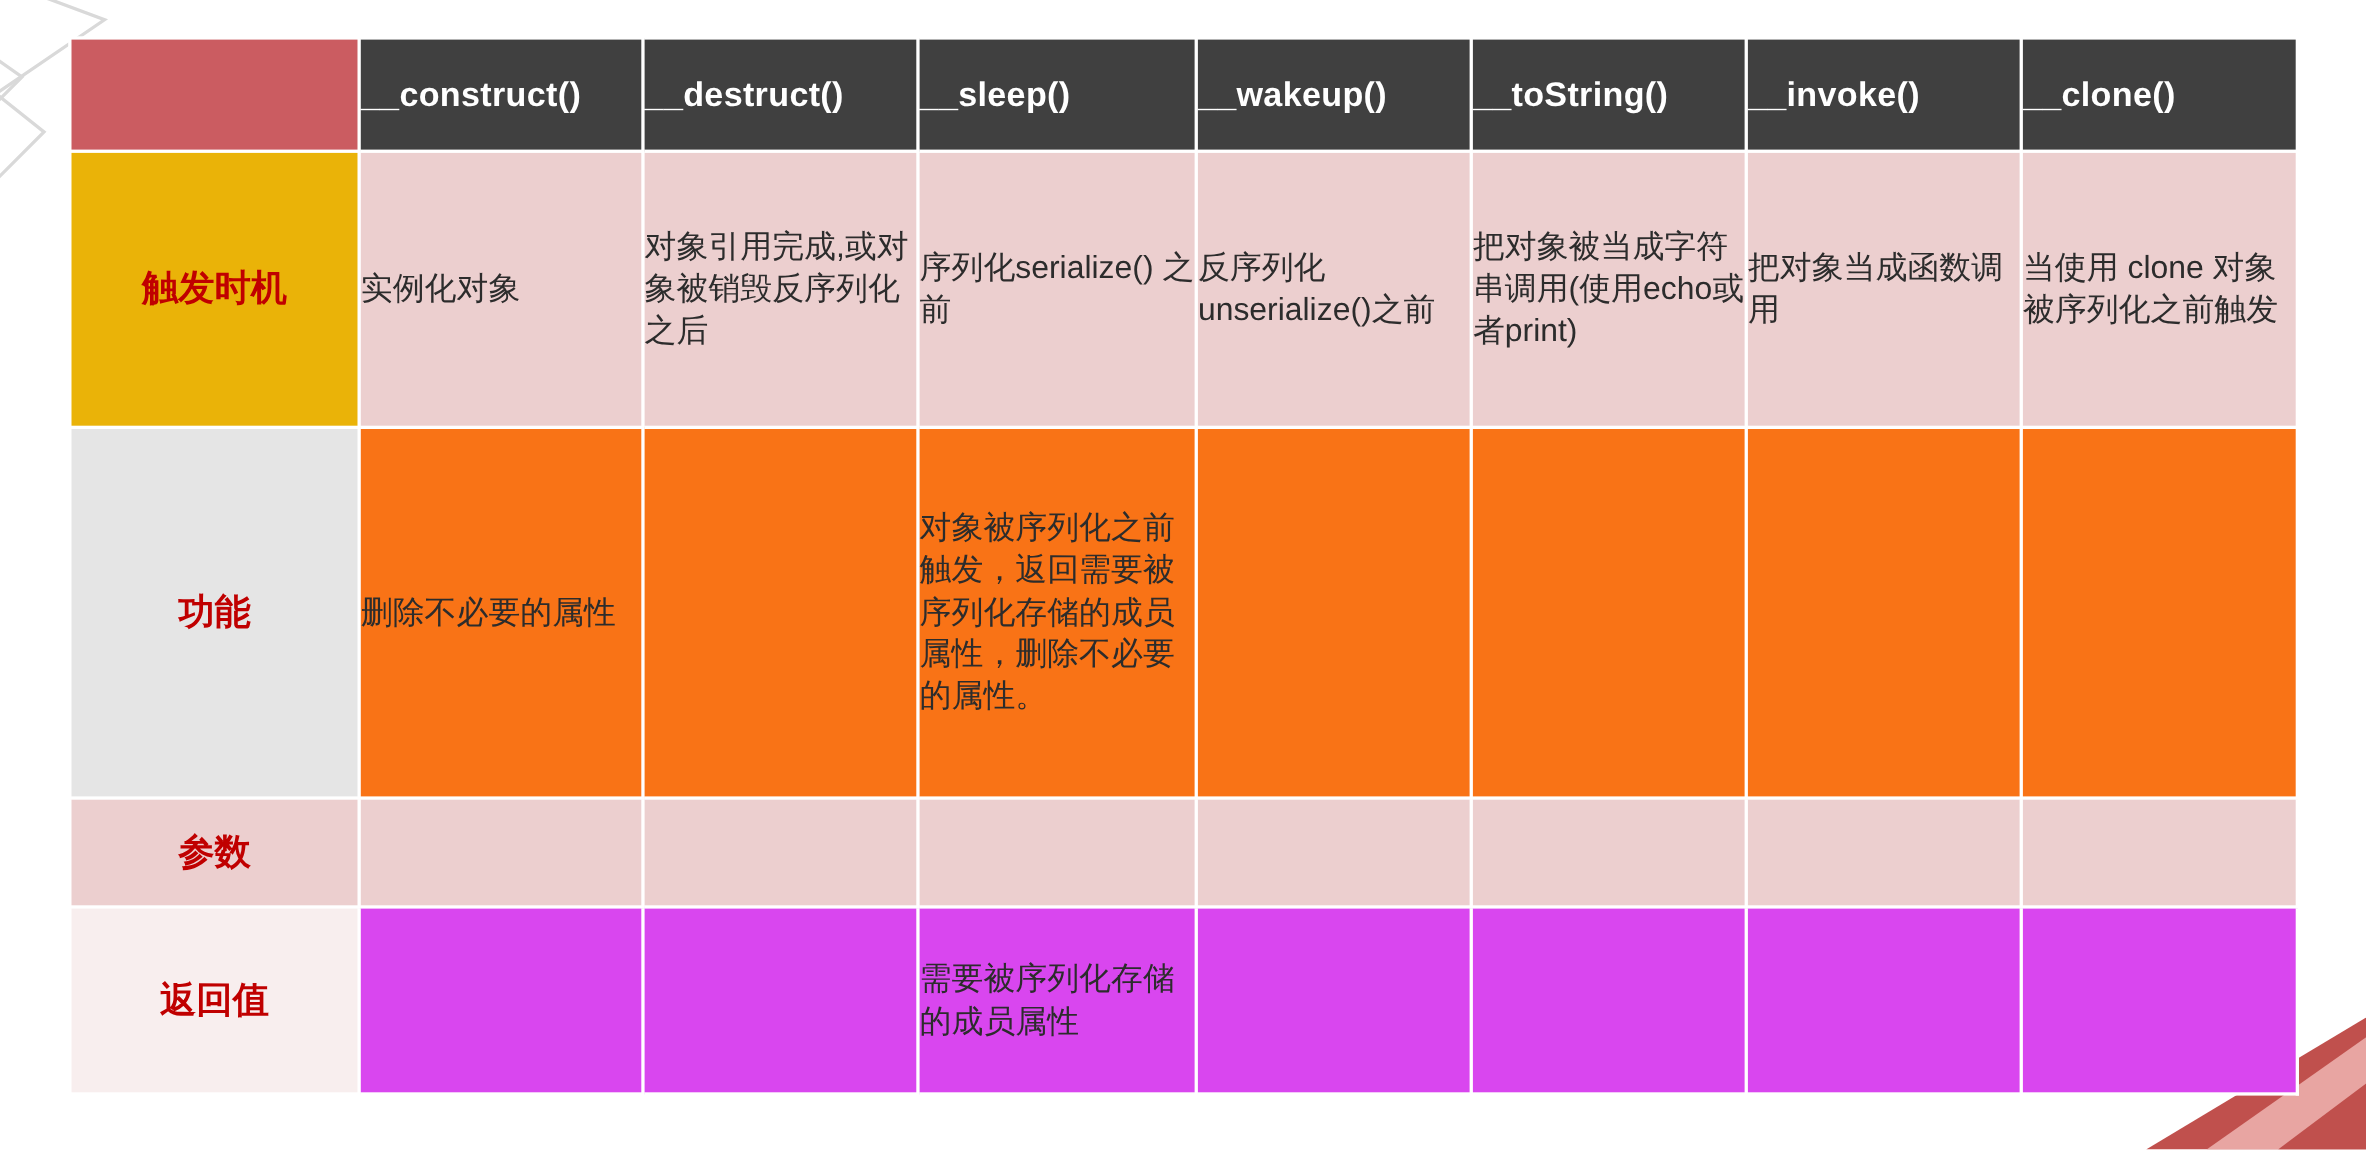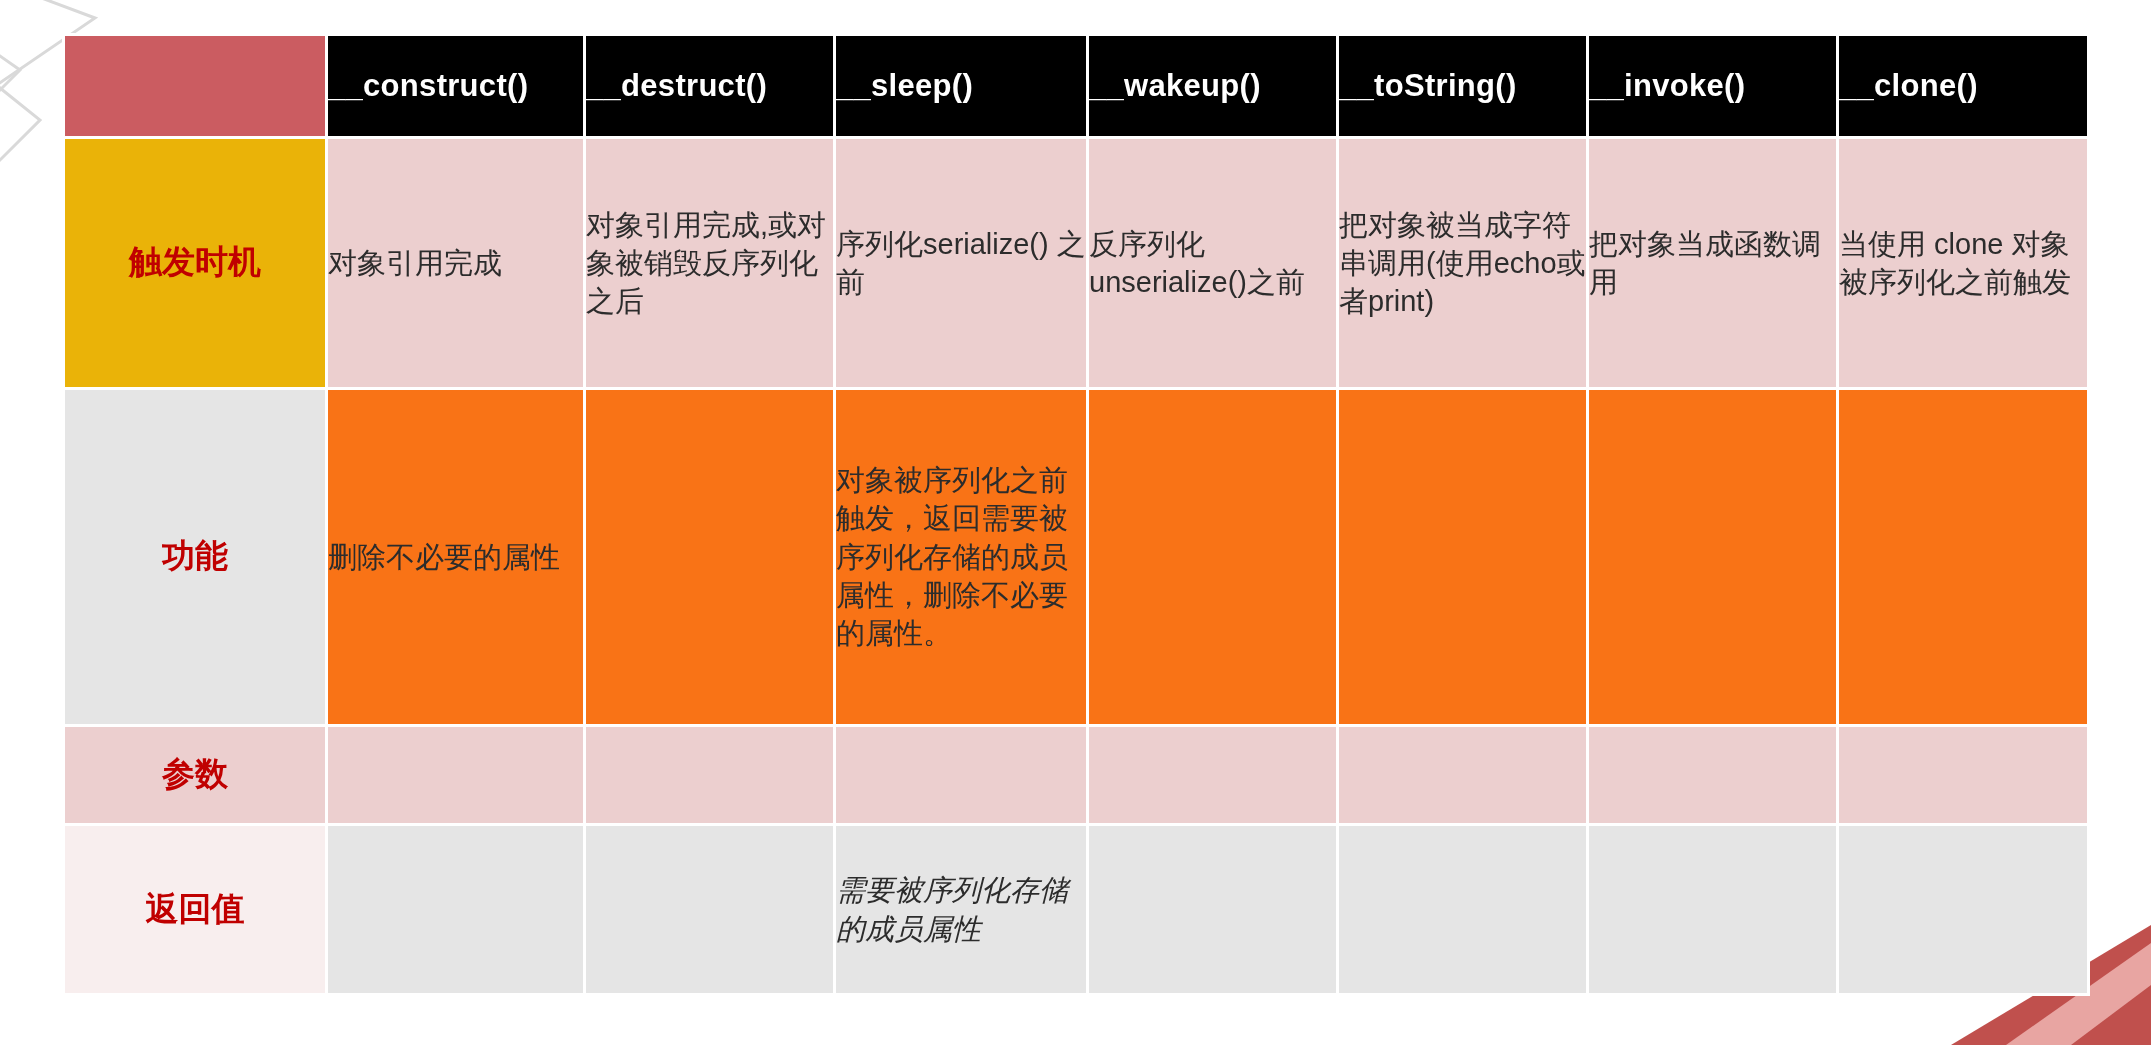--- a/index.html
+++ b/index.html
@@ -57,21 +57,21 @@
   table.matrix col.c7 { width: 251px; }
 
   table.matrix th, table.matrix td {
     border: 3px solid #ffffff;
     vertical-align: middle;
     padding: 0;
   }
 
   
   thead th {
-    background: #000000;
+    background: #404040;
     color: #ffffff;
     font-size: 31px;
     font-weight: bold;
     height: 100px;
     text-align: left;
     padding: 0 14px;
     letter-spacing: 0.3px;
   }
   thead th.corner {
     background: #cb5c61;
@@ -81,21 +81,21 @@
   tbody td {
     font-size: 29px;
     color: #2c2c2c;
     line-height: 1.32;
     padding: 8px 10px 8px 12px;
     vertical-align: top;
   }
   tbody tr.band-a td { background: #eccfcf; }
   tbody tr.band-b td { background: #f97316; }
   tbody tr.band-c td { background: #eccfcf; }
-  tbody tr.band-d td { background: #e5e5e5; font-style: italic; }
+  tbody tr.band-d td { background: #d946ef; }
 
   tbody th.rowhead {
     font-size: 33px;
     font-weight: bold;
     color: #c00000;
     text-align: center;
     vertical-align: middle;
   }
   tbody tr.band-a th.rowhead { background: #eab308; }
   tbody tr.band-b th.rowhead { background: #e5e5e5; }
@@ -145,21 +145,21 @@
         <th>__wakeup()</th>
         <th>__toString()</th>
         <th>__invoke()</th>
         <th>__clone()</th>
       </tr>
     </thead>
     <tbody>
       <tr class="band-a r-trigger">
         <th class="rowhead">触发时机</th>
         <td>
-            <span class="cell-text">对象引用完成</span>
+            <span class="cell-text">实例化对象</span>
           </td>
         <td>
             <span class="cell-text">对象引用完成,或对象被销毁反序列化之后</span>
           </td>
         <td>
             <span class="cell-text">序列化serialize() 之前</span>
           </td>
         <td>
             <span class="cell-text">反序列化unserialize()之前</span>
           </td>

